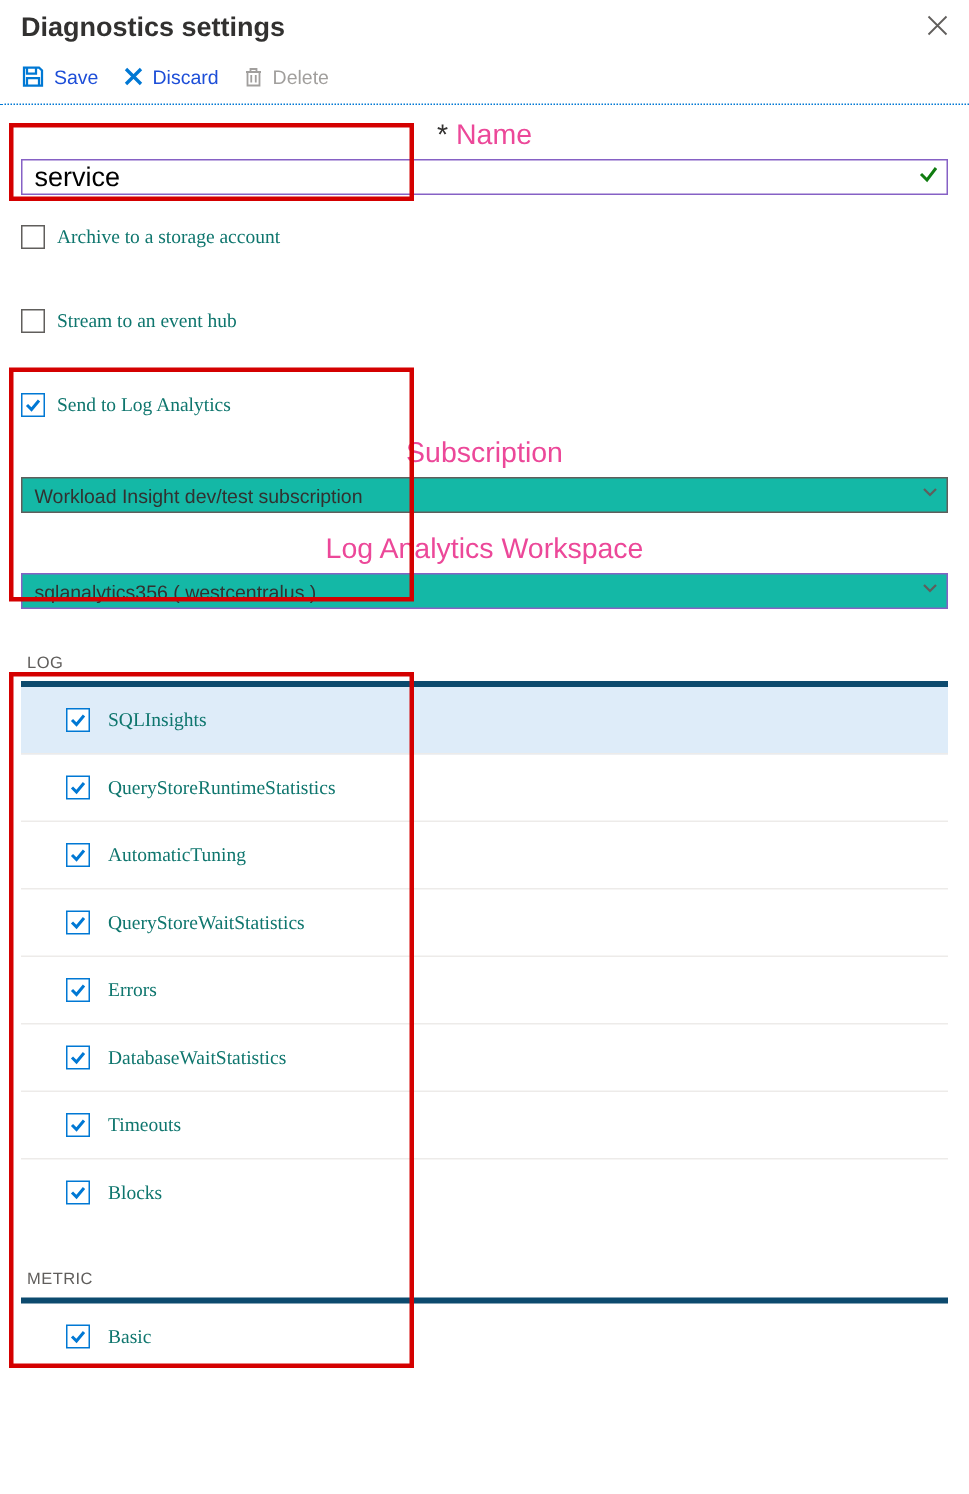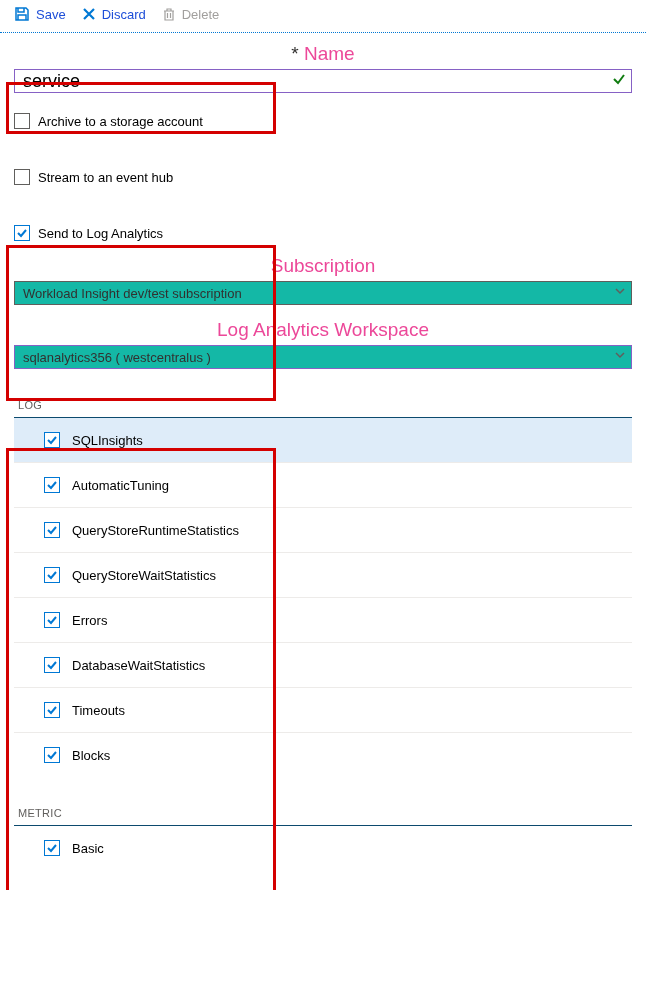--- a/index.html
+++ b/index.html
@@ -72,21 +72,21 @@
     align-items: center;
     justify-content: center;
     background: #fff;
     cursor: pointer;
   }
   .checkbox.checked {
     border-color: #0078d4;
   }
   .checkbox.checked svg { display: block; }
   .checkbox svg { display: none; }
-  .chk-label { font-size: 13px; color: #000000; }
+  .chk-label { font-size: 13px; color: #0f766e; font-family: Liberation Serif, serif; }
   .section-gap { margin-top: 20px; }
   .select-wrap {
     position: relative;
     width: 100%;
   }
   .select {
     width: 100%;
     border: 1px solid #605e5c;
     padding: 4px 24px 4px 8px;
     height: 24px;
@@ -99,21 +99,21 @@
   .select.purple { border-color: #8661c5; }
   .select-chevron {
     position: absolute;
     right: 6px; top: 4px;
     pointer-events: none;
   }
   .subsection { margin-top: 14px; }
   .cat-header {
     font-size: 11px;
     color: #605e5c;
-    border-bottom: 1px solid #0c4a6e;
+    border-bottom: 4px solid #0c4a6e;
     padding: 30px 0 6px 4px;
     text-transform: uppercase;
     letter-spacing: 0.3px;
   }
   .list {
     border-left: 0; border-right: 0;
   }
   .list-row {
     display: flex;
     align-items: center;
@@ -128,20 +128,28 @@
     border: 3px solid #d40000;
     pointer-events: none;
   }
   .rel { position: relative; }
 </style>
 </head>
 <body>
 
 <div class="rel">
 
+  <div class="header">
+    <h1>Diagnostics settings</h1>
+    <span class="close-icon">
+      <svg width="14" height="14" viewBox="0 0 14 14">
+          <path d="M1 1 L13 13 M13 1 L1 13" stroke="#605e5c" stroke-width="1.2"></path>
+        </svg>
+    </span>
+  </div>
 
   <div class="toolbar">
     <button class="toolbar-btn">
       <span class="icon">
         <svg width="16" height="16" viewBox="0 0 16 16">
             <path d="M2 2h10l2 2v10H2V2z M4 2v4h6V2 M4 14v-5h8v5" fill="none" stroke="#0078d4" stroke-width="1.5"></path>
           </svg>
       </span>
       <span>Save</span>
     </button>
@@ -241,29 +249,29 @@
             </svg>
           </span>
           <span class="chk-label">SQLInsights</span>
         </div>
         <div class="list-row">
           <span class="checkbox checked">
             <svg width="12" height="12" viewBox="0 0 12 12">
               <path d="M2 6 L5 9 L10 3" fill="none" stroke="#0078d4" stroke-width="2"></path>
             </svg>
           </span>
+          <span class="chk-label">QueryStoreRuntimeStatistics</span>
+        </div>
+        <div class="list-row">
+          <span class="checkbox checked">
+            <svg width="12" height="12" viewBox="0 0 12 12">
+              <path d="M2 6 L5 9 L10 3" fill="none" stroke="#0078d4" stroke-width="2"></path>
+            </svg>
+          </span>
           <span class="chk-label">AutomaticTuning</span>
-        </div>
-        <div class="list-row">
-          <span class="checkbox checked">
-            <svg width="12" height="12" viewBox="0 0 12 12">
-              <path d="M2 6 L5 9 L10 3" fill="none" stroke="#0078d4" stroke-width="2"></path>
-            </svg>
-          </span>
-          <span class="chk-label">QueryStoreRuntimeStatistics</span>
         </div>
         <div class="list-row">
           <span class="checkbox checked">
             <svg width="12" height="12" viewBox="0 0 12 12">
               <path d="M2 6 L5 9 L10 3" fill="none" stroke="#0078d4" stroke-width="2"></path>
             </svg>
           </span>
           <span class="chk-label">QueryStoreWaitStatistics</span>
         </div>
         <div class="list-row">

